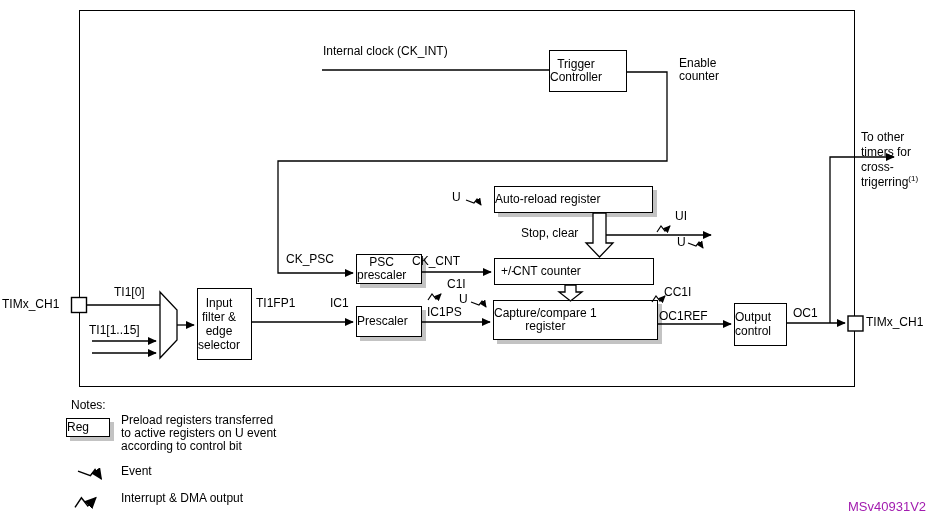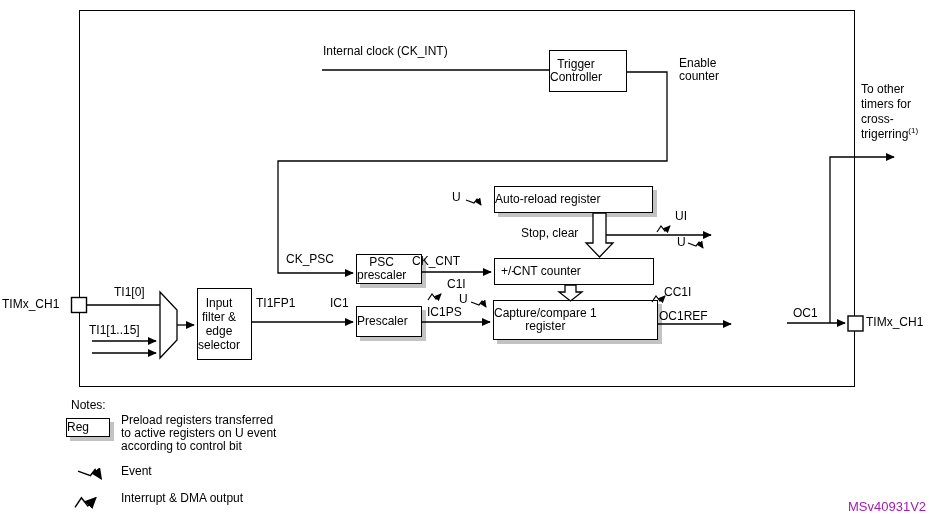--- a/index.html
+++ b/index.html
@@ -14,21 +14,21 @@
   .box{
     position:absolute;border:1.4px solid #000;background:#fff;box-sizing:border-box;
     display:flex;align-items:center;justify-content:flex-start;text-align:center;
     font-size:12px;line-height:13.5px;white-space:pre-line;
   }
   .box.shadow{box-shadow:4px 4px 0 0 #c3c3c3;}
   .box .pm{position:absolute;left:6px;top:50%;transform:translateY(-50%);white-space:nowrap;}
   .lbl{
     position:absolute;font-size:12px;line-height:13px;white-space:pre-line;
   }
-  .lbl.lh15{line-height:15px;}
+  .lbl.lh15{line-height:15px;margin-top:48px;}
   .lbl sup{font-size:8px;line-height:0;}
   .watermark{position:absolute;font-size:13px;color:#a21caf;}
   svg.overlay{position:absolute;left:0;top:0;pointer-events:none;}
   .wire{stroke:#000;stroke-width:1.3;fill:none;}
   .zz{stroke:#000;stroke-width:1.2;fill:none;}
   .hollow{fill:#fff;stroke:#000;stroke-width:1.3;}
   .pin{fill:#fff;stroke:#000;stroke-width:1.4;}
 </style>
 </head>
 <body>
@@ -65,20 +65,24 @@
     <span>Prescaler</span>
   </div>
 
   <div class="box" style="left:197px;top:288px;width:55px;height:72px;line-height:14px">
     <span>Input
 filter &amp;
 edge
 selector</span>
   </div>
 
+  <div class="box" style="left:734px;top:303px;width:53px;height:43px">
+    <span>Output
+control</span>
+  </div>
 
   <div class="lbl" style="left:323px;top:45px">Internal clock (CK_INT)</div>
   <div class="lbl" style="left:679px;top:57px">Enable
 counter</div>
   <div class="lbl lh15" style="left:861px;top:82px"><span>To other
 timers for
 cross-
 trigerring</span><sup>(1)</sup></div>
   <div class="lbl" style="left:286px;top:253px">CK_PSC</div>
   <div class="lbl" style="left:412px;top:255px">CK_CNT</div>

